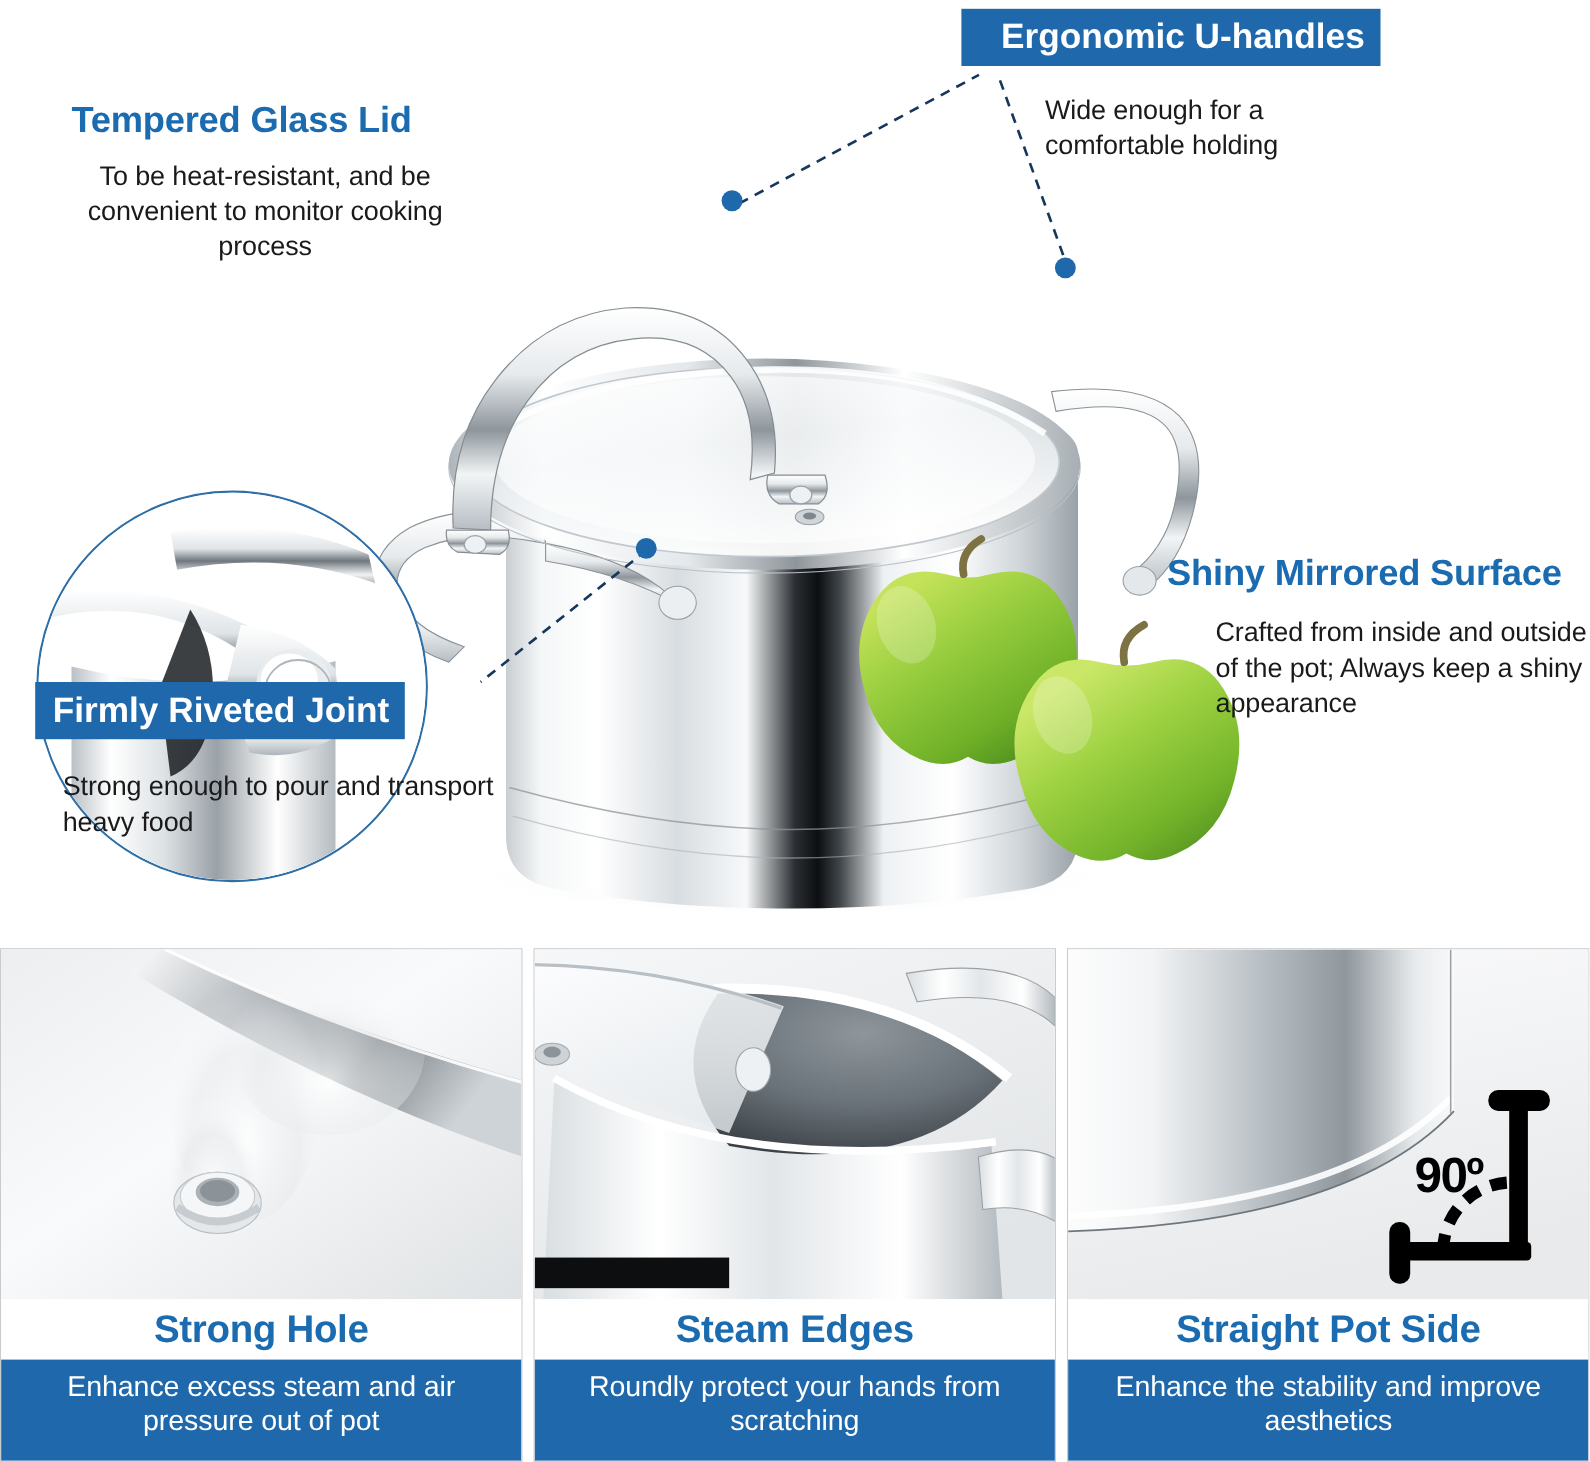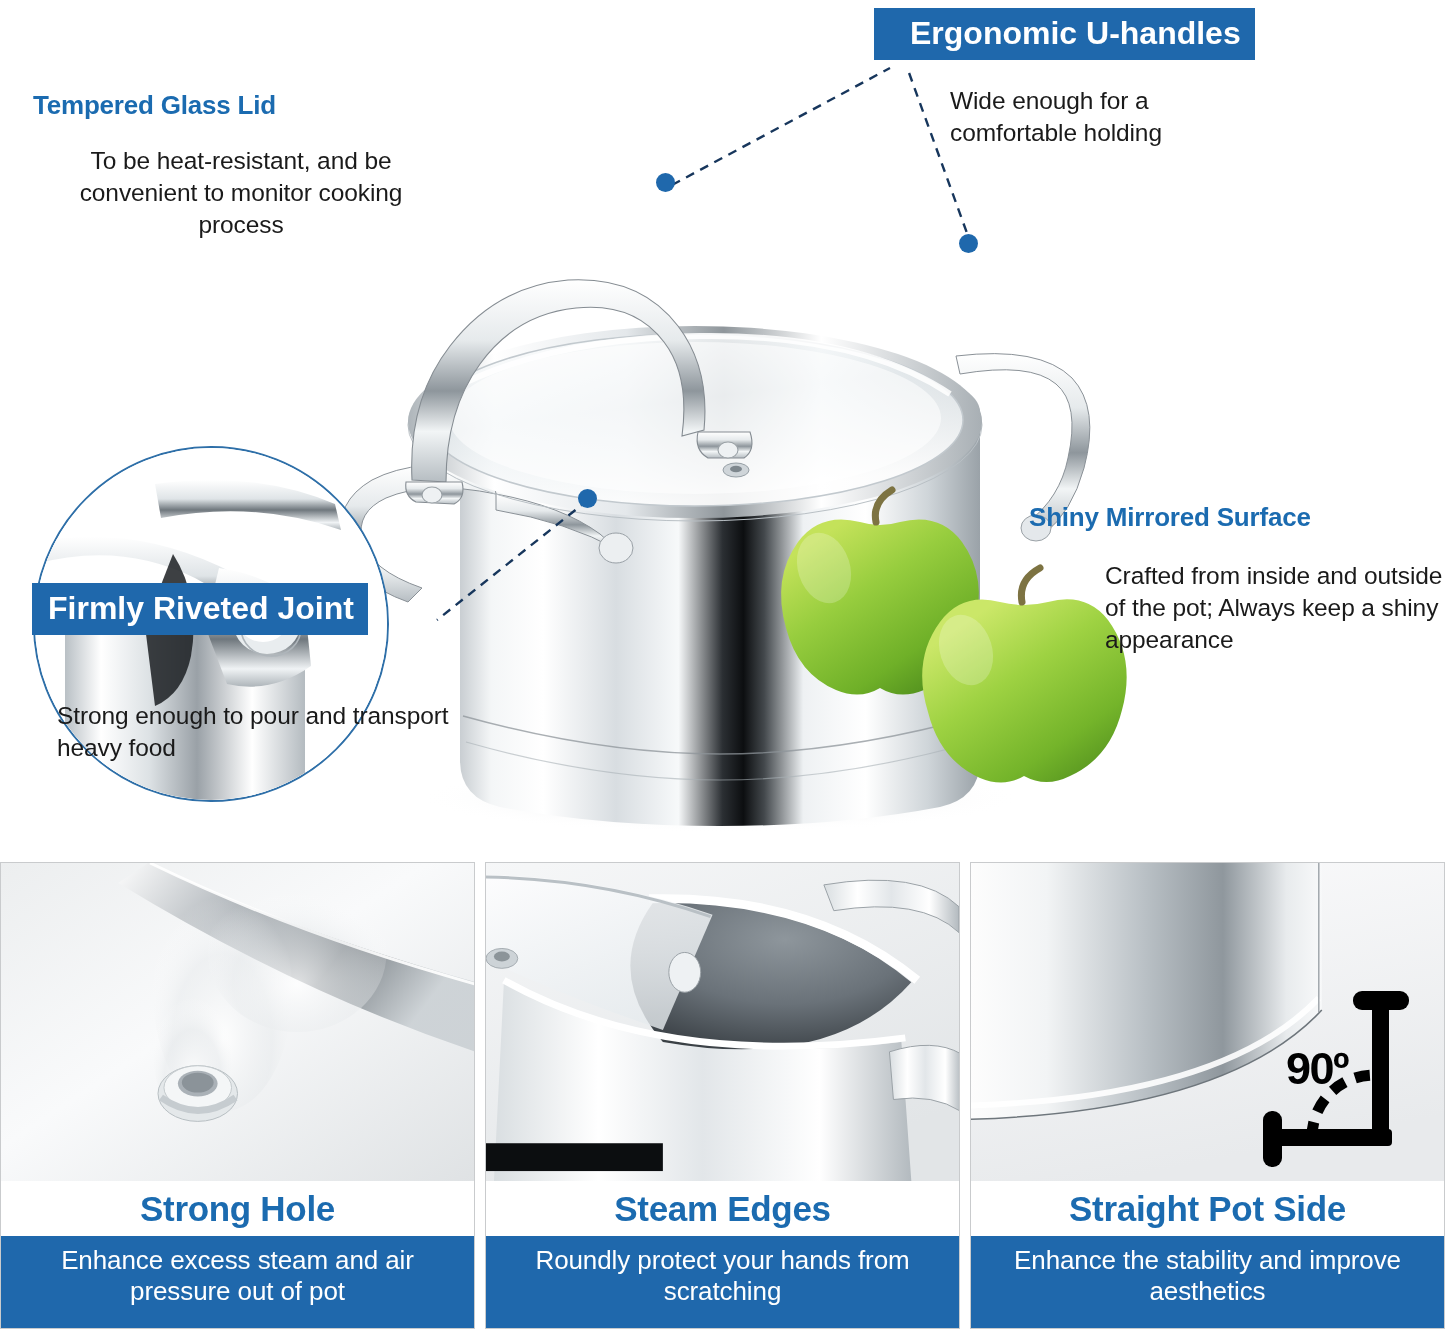--- a/index.html
+++ b/index.html
@@ -6,21 +6,21 @@
   body{width:1445px;height:1329px;position:relative;overflow:hidden;
        font-family:"Liberation Sans","DejaVu Sans",sans-serif;
        -webkit-font-smoothing:antialiased;}
 
   
   #hero{position:absolute;left:0;top:0;width:1445px;height:855px;background:#fff;overflow:hidden;}
 
   
   .co-title-plain{
     position:absolute;color:#1B6BB0;font-weight:bold;letter-spacing:-.2px;
-    font-size:26px;line-height:1.05;white-space:nowrap;
+    font-size:33px;line-height:1.05;white-space:nowrap;margin-left:32px;
   }
   .co-title-chip{
     position:absolute;background:#1F68AC;color:#ffffff;font-weight:bold;
     font-size:32px;line-height:1;white-space:nowrap;
     padding:9px 14px 11px 14px;
   }
   .co-body{
     position:absolute;color:#1a1a1a;font-size:24.5px;line-height:1.30;
     letter-spacing:-.1px;
   }
@@ -237,21 +237,21 @@
 
   <div class="co-title-plain" style="left:33px;top:92px;">Tempered Glass Lid</div>
   <div class="co-body" style="left:46px;top:145px;width:390px;text-align:center;">To be heat-resistant, and be convenient to monitor cooking process</div>
 
   <div class="co-title-chip" style="left:874px;top:8px;padding-left:36px;">Ergonomic U-handles</div>
   <div class="co-body" style="left:950px;top:85px;width:330px;">Wide enough for a comfortable holding</div>
 
   <div class="co-title-plain" style="left:1029px;top:504px;">Shiny Mirrored Surface</div>
   <div class="co-body" style="left:1105px;top:560px;width:345px;">Crafted from inside and outside of the pot; Always keep a shiny appearance</div>
 
-  <div class="co-title-chip" style="left:32px;top:583px;padding-left:16px;">Firmly Riveted Joint</div>
+  <div class="co-title-chip" style="left:32px;top:620px;padding-left:16px;">Firmly Riveted Joint</div>
   <div class="co-body" style="left:57px;top:700px;width:400px;">Strong enough to pour and transport heavy food</div>
 </div>
 
 <div id="panels">
 
   <div class="panel">
     <div class="panel-photo">
       <svg viewBox="0 0 480 320" width="100%" height="100%" preserveAspectRatio="xMidYMid slice">
         <defs>
           <linearGradient id="p1bg" x1="0" y1="0" x2="1" y2="1">

